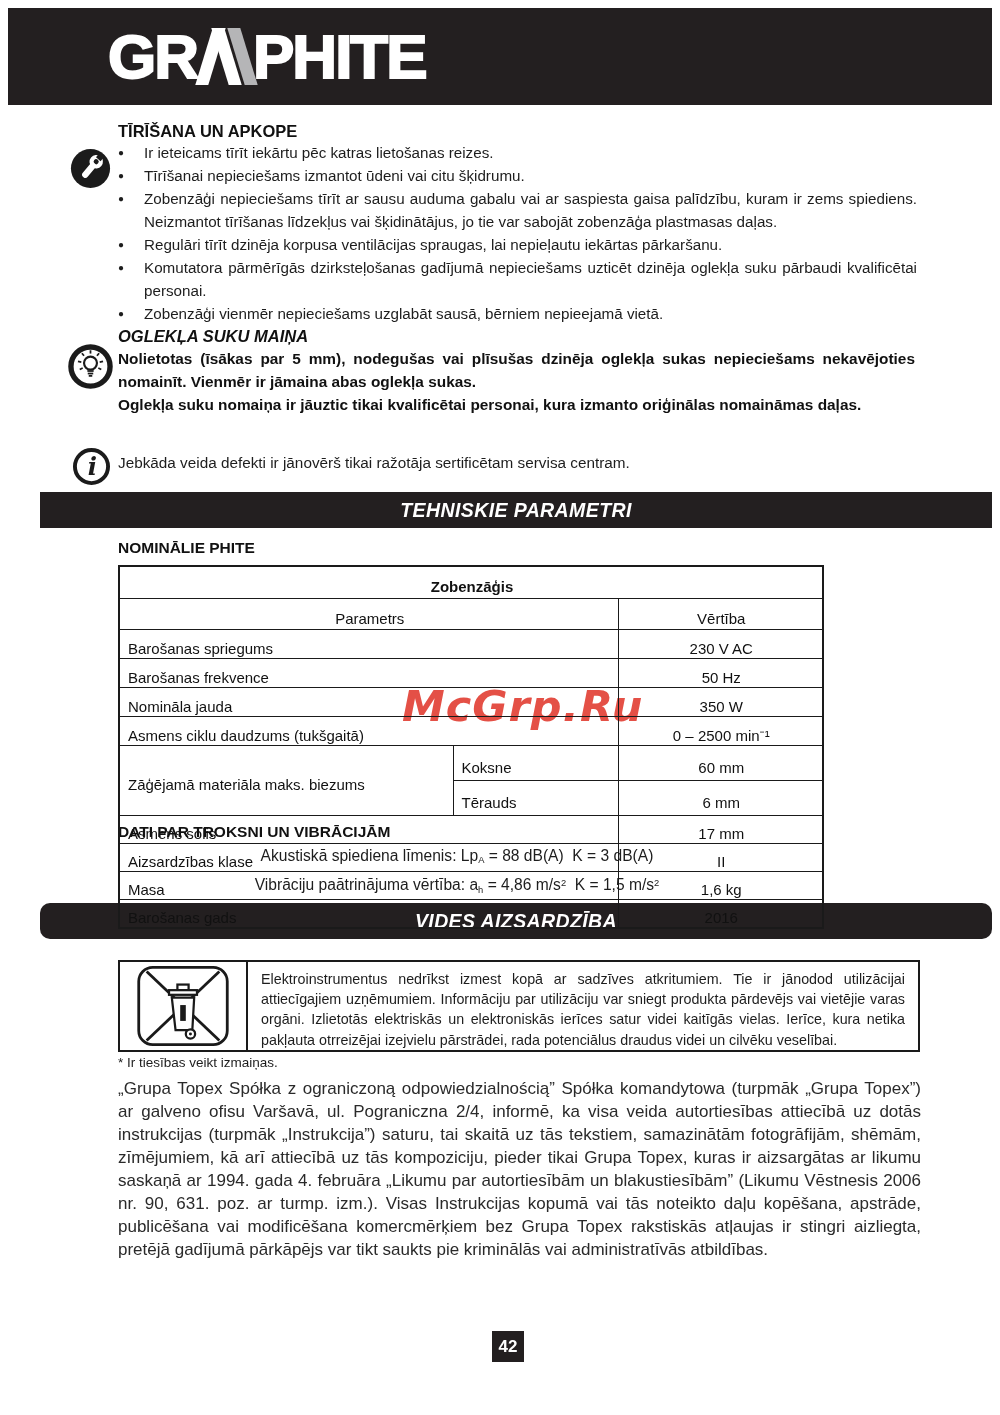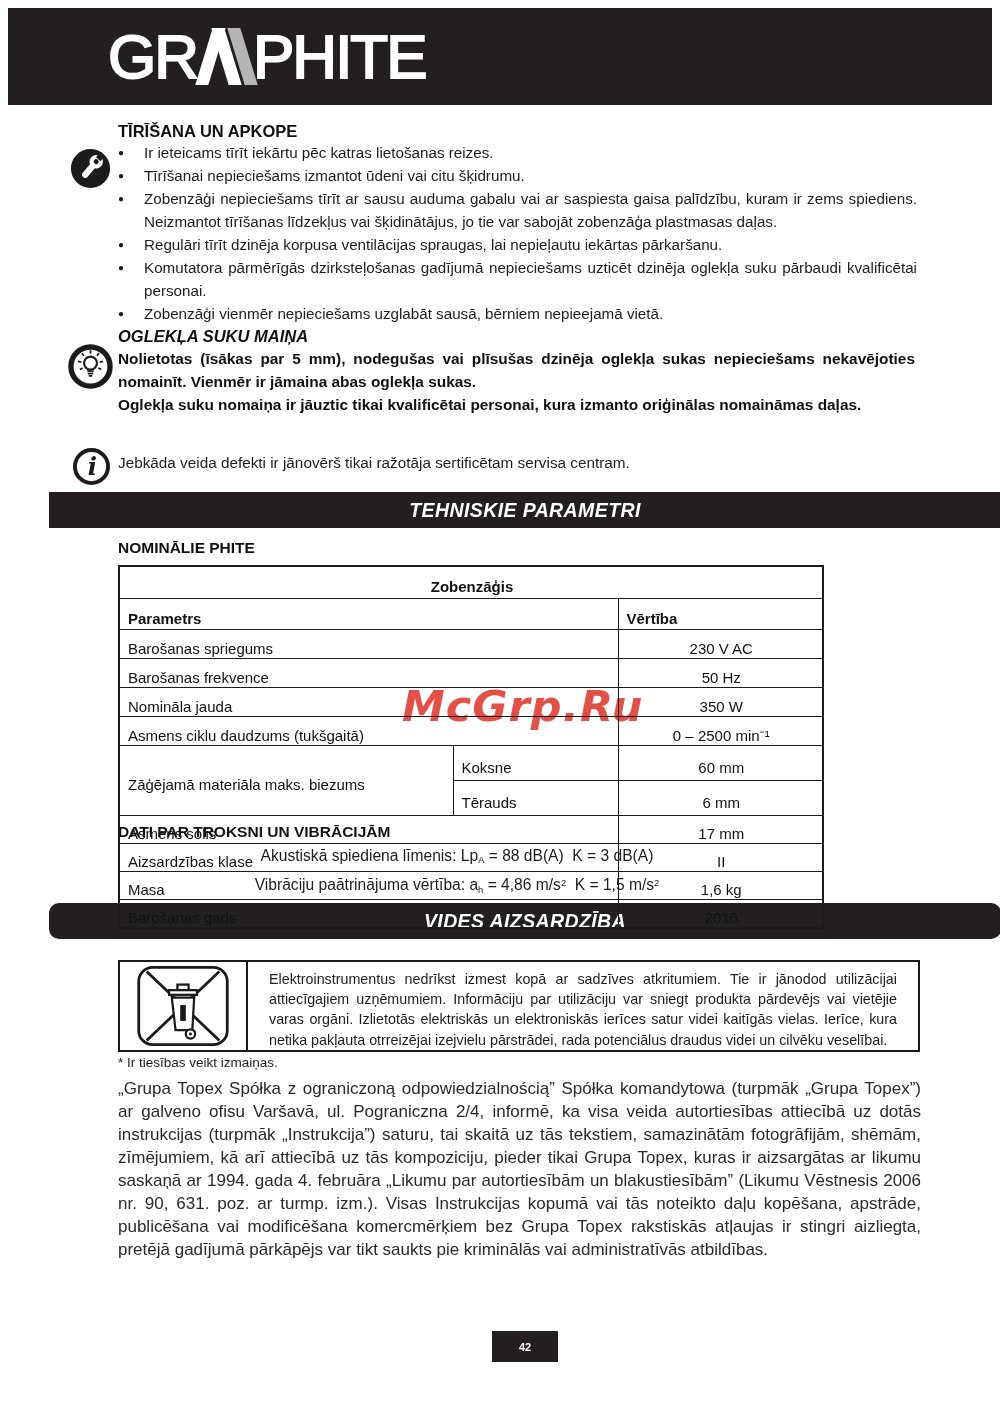--- a/index.html
+++ b/index.html
@@ -2,21 +2,21 @@
 <html><head>
 <meta charset="utf-8">
 <style>
   html,body{margin:0;padding:0;background:#e8e8e8;}
   .page{position:relative;width:1000px;height:1415px;margin:0 auto;background:#ffffff;
         font-family:"Liberation Sans",sans-serif;color:#1d1d1d;overflow:hidden;}
 
   
   .banner{position:absolute;left:8px;top:8px;width:984px;height:97px;background:#231f20;
           display:flex;align-items:center;}
-  .logo{margin-left:100px;font-weight:normal;font-size:62px;color:#fff;letter-spacing:-2px;
+  .logo{margin-left:100px;font-weight:bold;font-size:62px;color:#fff;letter-spacing:-2px;
         -webkit-text-stroke:2px #fff;display:flex;align-items:center;line-height:1;}
   .logo-a{position:relative;display:inline-block;width:50px;height:57px;margin:0 2px 0 4px;}
   .logo-a i{position:absolute;top:0;width:13px;height:57px;background:#fff;}
   .logo-a .b1{left:3px;transform:skewX(-17deg);}
   .logo-a .b2{left:19px;transform:skewX(17deg);}
   .logo-a .b3{left:35px;transform:skewX(17deg);background:#b5b5b7;}
 
   h2,h3,p,ul{margin:0;padding:0;}
   .abs{position:absolute;}
   .h-sec{left:118px;font-size:16.5px;font-weight:bold;letter-spacing:0;color:#111;}
@@ -25,54 +25,54 @@
   .bullets{left:118px;top:141px;width:799px;list-style:none;}
   .bullets li{display:flex;font-size:15.2px;line-height:23px;}
   .bullets .dot{flex:0 0 13px;margin-right:13px;font-size:10px;line-height:23px;text-align:left;}
   .bullets .btxt{flex:1;text-align:justify;}
 
   .bold-wrap{left:118px;top:347px;width:797px;}
   .bold-wrap p{font-weight:bold;font-size:15.4px;line-height:23px;text-align:justify;color:#111;}
   .info-text{left:118px;top:451px;width:799px;font-size:15.3px;line-height:23px;}
 
   .black-bar{left:40px;width:952px;height:36px;background:#231f20;display:flex;
-             align-items:center;justify-content:center;margin-left:9px;}
+             align-items:center;justify-content:center;}
   .black-bar span{color:#fff;font-weight:bold;font-style:italic;font-size:19.5px;letter-spacing:.4px;}
 
   .nominal{left:118px;top:539px;font-size:15.5px;font-weight:bold;color:#111;}
 
   .table-wrap{left:118px;top:565px;width:704px;}
   .watermark{position:absolute;left:284px;top:116px;z-index:1;font-family:"DejaVu Sans",sans-serif;
              font-weight:bold;font-style:italic;font-size:43px;letter-spacing:1px;color:#e03226;opacity:.85;}
   table.spec{position:relative;z-index:2;border-collapse:collapse;width:704px;table-layout:fixed;
              border:2.5px solid #1a1a1a;background:transparent;}
   table.spec td{border:1.6px solid #1a1a1a;font-size:15px;padding:8px 6px 0 8px;color:#111;background:transparent;}
   .t-title{height:23px;text-align:center;font-weight:bold;font-size:16px;padding:0;}
-  .t-head{height:22px;text-align:left;font-weight:bold;padding:0;}
+  .t-head{height:22px;text-align:center;font-weight:normal;padding:0;}
   .r20 td{height:20px;} .r26 td{height:26px;} .r19 td{height:19px;}
   .t-val{text-align:center;padding:0;}
   .t-sub{padding-left:6px;}
 
   .noise-title{left:118px;top:823px;font-size:15.5px;font-weight:bold;color:#111;}
   .noise{left:107px;top:844px;width:700px;text-align:center;}
   .noise p{font-size:15.6px;line-height:23px;}
   .sub{font-size:60%;vertical-align:-0.25em;}
   .sup{font-size:60%;vertical-align:0.45em;}
 
   .eco-box{left:118px;top:960px;width:802px;height:92px;border:2px solid #1a1a1a;
            display:flex;box-sizing:border-box;}
   .eco-icon{flex:0 0 126px;display:flex;align-items:center;justify-content:center;
             border-right:2px solid #1a1a1a;}
-  .eco-text{flex:1;padding:7px 21px;font-size:14.3px;line-height:20.2px;text-align:justify;}
+  .eco-text{flex:1;padding:7px 13px;font-size:14.3px;line-height:20.2px;text-align:justify;}
 
   .footnote{left:118px;top:1055px;font-size:13.5px;}
   .legal{left:118px;top:1077px;width:803px;font-size:17px;line-height:23px;text-align:justify;color:#2a2a2a;}
 
-  .page-num{left:492px;top:1331px;width:66px;height:31px;background:#231f20;color:#fff;
-            font-weight:bold;font-size:11px;display:flex;align-items:center;justify-content:center;}
+  .page-num{left:492px;top:1331px;width:32px;height:31px;background:#231f20;color:#fff;
+            font-weight:bold;font-size:17px;display:flex;align-items:center;justify-content:center;}
 </style>
 </head>
 <body>
 
 <div class="page">
 
   <header class="banner">
     <div class="logo">
       <span>GR</span>
         <span class="logo-a">

